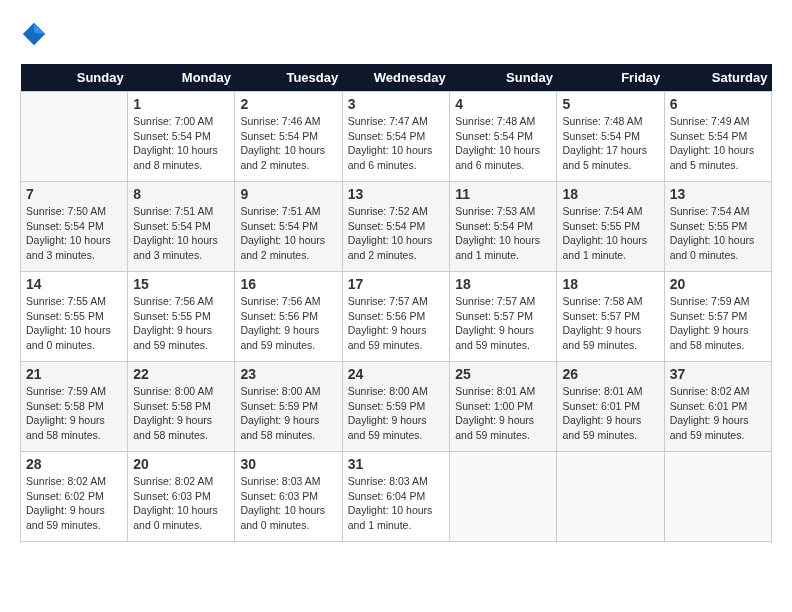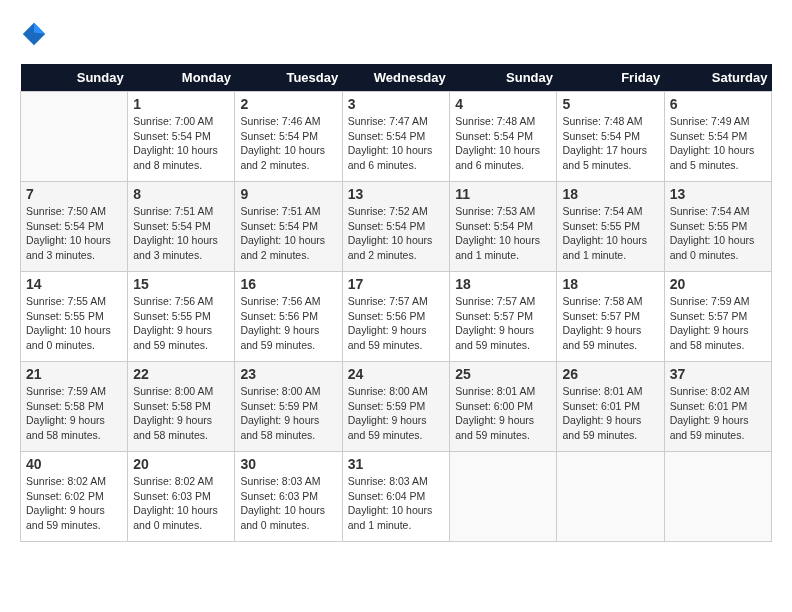--- a/index.html
+++ b/index.html
@@ -256,39 +256,39 @@
         </td>
         <td>
           <span class="day-num">24</span>
           <div class="cell-text">Sunrise: 8:00 AM</div>
           <div class="cell-text">Sunset: 5:59 PM</div>
           <div class="cell-text">Daylight: 9 hours and 59 minutes.</div>
         </td>
         <td>
           <span class="day-num">25</span>
           <div class="cell-text">Sunrise: 8:01 AM</div>
-          <div class="cell-text">Sunset: 6:00 PM</div>
+          <div class="cell-text">Sunset: 1:00 PM</div>
           <div class="cell-text">Daylight: 9 hours and 59 minutes.</div>
         </td>
         <td>
           <span class="day-num">26</span>
           <div class="cell-text">Sunrise: 8:01 AM</div>
           <div class="cell-text">Sunset: 6:01 PM</div>
           <div class="cell-text">Daylight: 9 hours and 59 minutes.</div>
         </td>
         <td>
           <span class="day-num">37</span>
           <div class="cell-text">Sunrise: 8:02 AM</div>
           <div class="cell-text">Sunset: 6:01 PM</div>
           <div class="cell-text">Daylight: 9 hours and 59 minutes.</div>
         </td>
       </tr>
       <tr>
         <td>
-          <span class="day-num">40</span>
+          <span class="day-num">28</span>
           <div class="cell-text">Sunrise: 8:02 AM</div>
           <div class="cell-text">Sunset: 6:02 PM</div>
           <div class="cell-text">Daylight: 9 hours and 59 minutes.</div>
         </td>
         <td>
           <span class="day-num">20</span>
           <div class="cell-text">Sunrise: 8:02 AM</div>
           <div class="cell-text">Sunset: 6:03 PM</div>
           <div class="cell-text">Daylight: 10 hours and 0 minutes.</div>
         </td>

